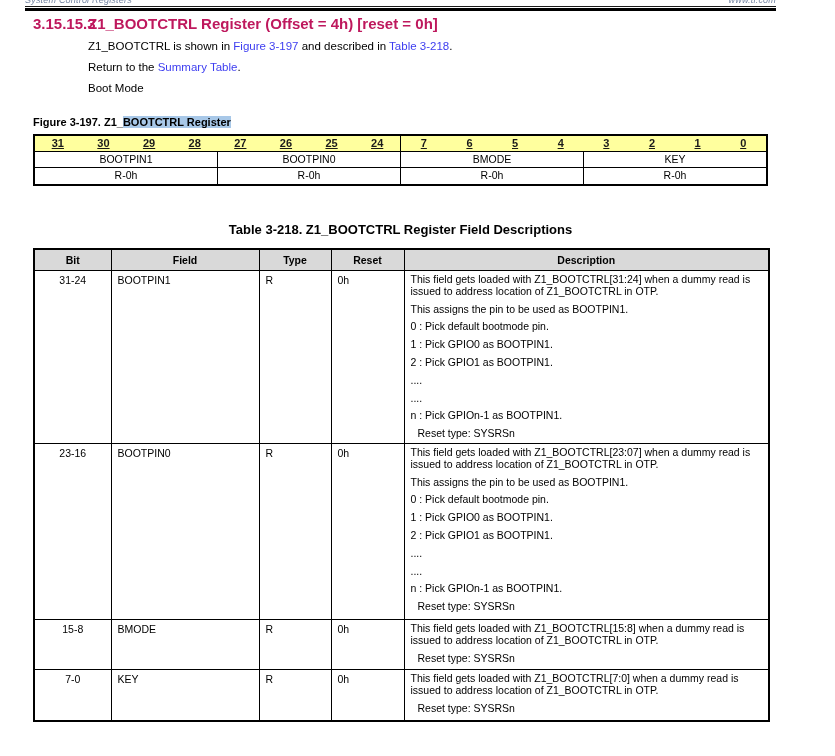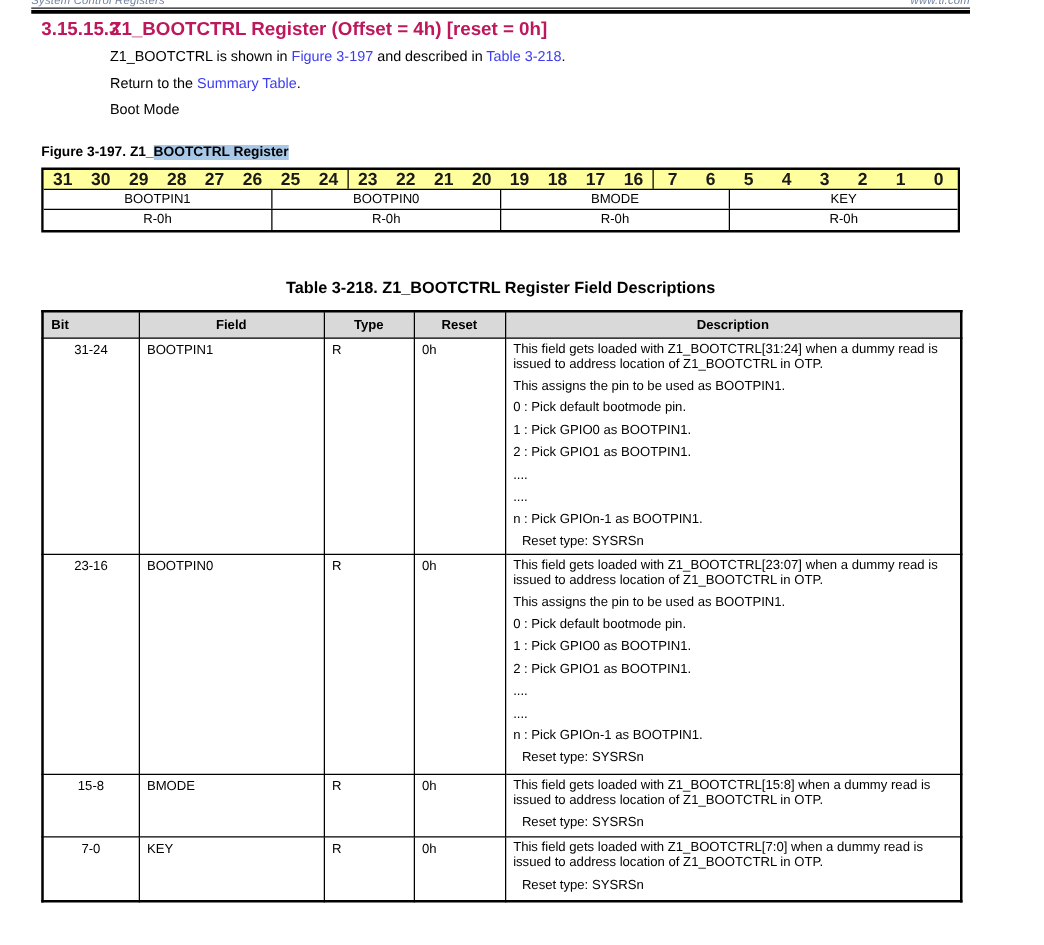--- a/index.html
+++ b/index.html
@@ -55,21 +55,21 @@
 
   
   .reg-table{
     margin-top:5px;
     border:2px solid #000;
     width:735px;
   }
   .bits-row{display:flex;background:var(--bits-bg);border-bottom:1px solid #000;height:16px;}
   .bit-group{flex:1 1 0;display:flex;border-left:1px solid #000;}
   .bit-group:first-child{border-left:none;}
-  .bit-cell{flex:1 1 0;text-align:center;font-size:14px;font-weight:bold;line-height:15px;color:#1a1a1a;}
+  .bit-cell{flex:1 1 0;text-align:center;font-size:11px;font-weight:bold;line-height:15px;color:#1a1a1a;text-decoration:underline;}
   .fields-row,.resets-row{display:flex;height:16px;background:#fff;}
   .fields-row{border-bottom:1px solid #000;}
   .reg-cell{flex:1 1 0;border-left:1px solid #000;text-align:center;font-size:10.5px;line-height:15px;color:#000;}
   .reg-cell:first-child{border-left:none;}
 
   .tbl-caption{
     margin-top:37px;
     text-align:center;
     font-size:13px;font-weight:bold;line-height:14px;color:#000;
   }
@@ -86,21 +86,21 @@
     border:1px solid #000;
     font-size:10.5px;
     vertical-align:top;
     padding:3px 6px;
     color:#000;
   }
   table.desc th{
     background:var(--header-bg);
     font-weight:bold;text-align:center;height:21px;line-height:14px;
   }
-  table.desc th.c-bit{text-align:left;}
+  table.desc th.c-bit{text-align:center;}
   td.cell-bit{text-align:center;}
   #desc-body tr:nth-child(1){height:169px;}
   #desc-body tr:nth-child(2){height:176px;}
   #desc-body tr:nth-child(3){height:50px;margin-top:12px;}
   #desc-body tr:nth-child(4){height:52px;}
   .desc-p{margin:0 0 6px 0;line-height:11.8px;}
   .desc-p:last-child{margin-bottom:0;}
   .desc-p.reset-type{margin-left:7px;}
 </style>
 </head>
@@ -136,30 +136,20 @@
       <div class="bits-row" id="bits-row">
           <div class="bit-group">
             <div class="bit-cell">31</div>
             <div class="bit-cell">30</div>
             <div class="bit-cell">29</div>
             <div class="bit-cell">28</div>
             <div class="bit-cell">27</div>
             <div class="bit-cell">26</div>
             <div class="bit-cell">25</div>
             <div class="bit-cell">24</div>
-          </div>
-          <div class="bit-group">
-            <div class="bit-cell">23</div>
-            <div class="bit-cell">22</div>
-            <div class="bit-cell">21</div>
-            <div class="bit-cell">20</div>
-            <div class="bit-cell">19</div>
-            <div class="bit-cell">18</div>
-            <div class="bit-cell">17</div>
-            <div class="bit-cell">16</div>
           </div>
           <div class="bit-group">
             <div class="bit-cell">7</div>
             <div class="bit-cell">6</div>
             <div class="bit-cell">5</div>
             <div class="bit-cell">4</div>
             <div class="bit-cell">3</div>
             <div class="bit-cell">2</div>
             <div class="bit-cell">1</div>
             <div class="bit-cell">0</div>

